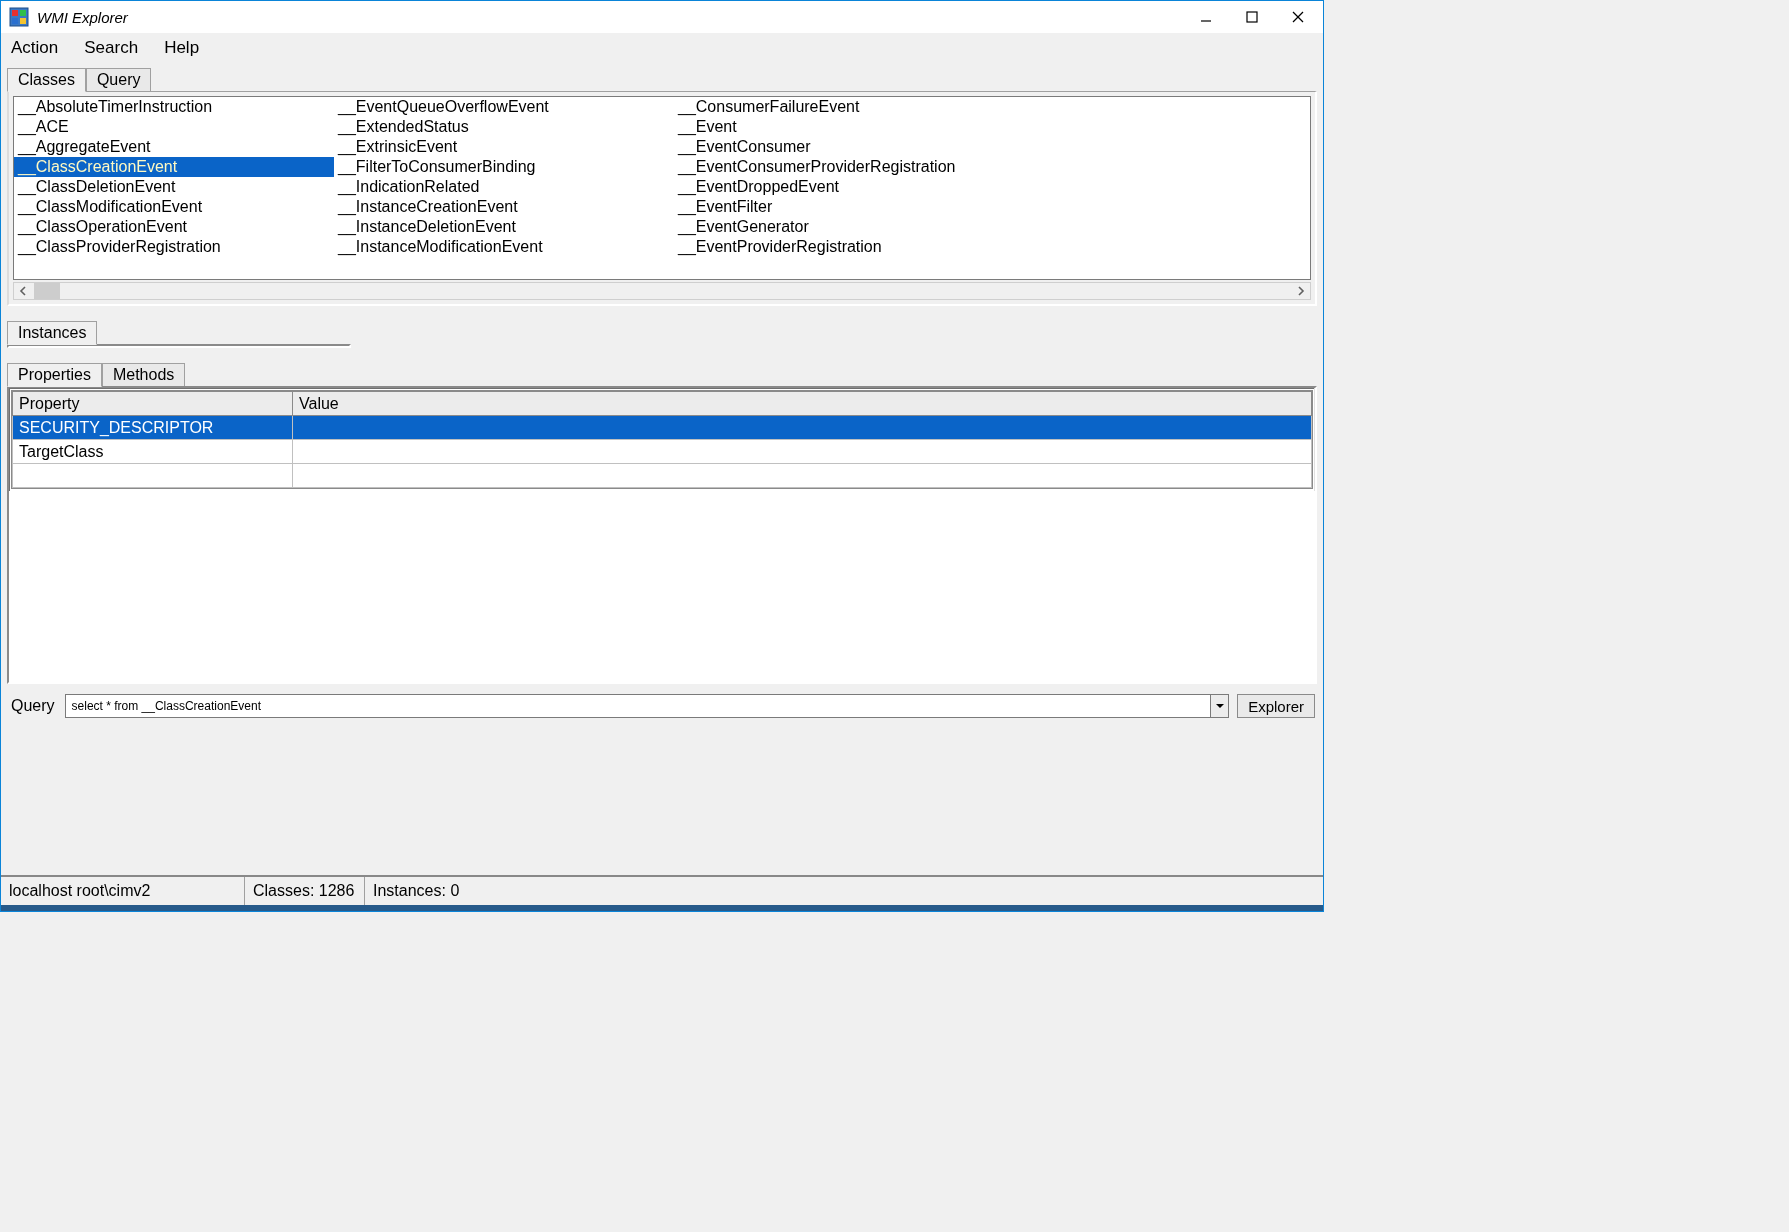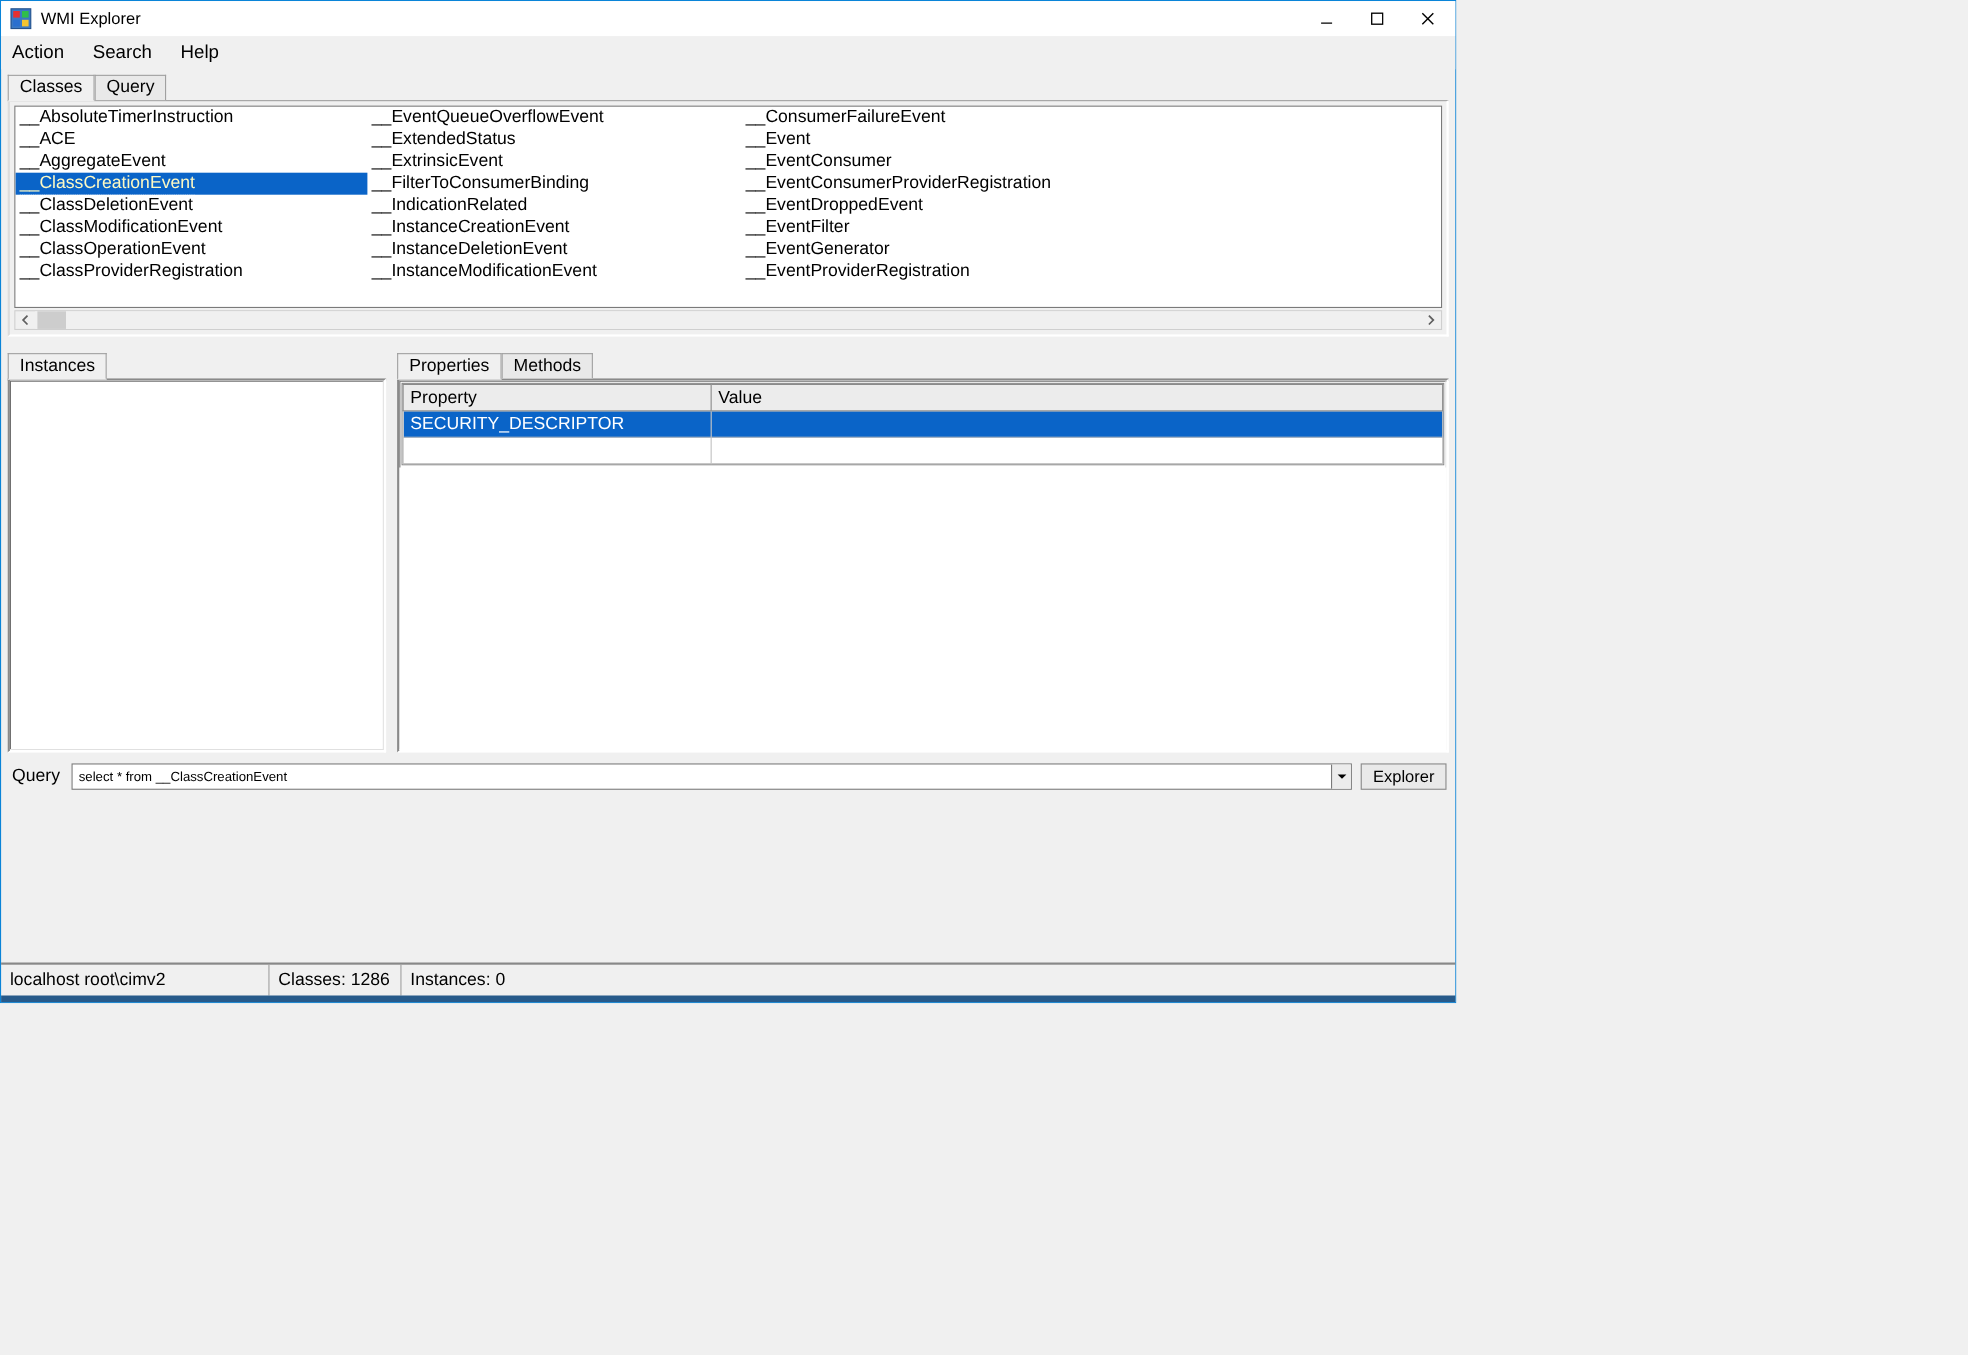--- a/index.html
+++ b/index.html
@@ -1,21 +1,21 @@
 <!DOCTYPE html>
 <html><head>
 <meta charset="utf-8">
 <style>
   * { box-sizing: border-box; margin: 0; padding: 0; }
   html, body { width: 1324px; height: 912px; font-family: Tahoma, "Segoe UI", Arial, sans-serif; font-size: 16px; background:#f0f0f0; }
   .window { width:1324px; height:912px; border:1px solid #0a84d8; background:#f0f0f0; display:flex; flex-direction:column; }
 
   .titlebar { height:32px; background:#fff; display:flex; align-items:center; padding:0 2px; }
   .titlebar .app-icon { width:20px; height:20px; margin:0 8px 0 6px; display:inline-block; }
-  .titlebar .title-text { font-size:15px; color:#000; flex:0 0 auto; }
+  .titlebar .title-text { font-size:15px; color:#000; flex:0 0 auto;font-style:italic; }
   .titlebar .spacer { flex:1; }
   .winbtn { width:46px; height:30px; display:flex; align-items:center; justify-content:center; color:#000; }
   .winbtn svg { stroke:#000; }
 
   .menubar { height:30px; background:#f0f0f0; display:flex; align-items:center; padding:4px 6px; gap:18px; font-size:17px; }
   .menubar .menu-item { padding:2px 4px; }
 
   .content { flex:1; display:flex; flex-direction:column; padding:0 6px; }
 
   .tabs-row { height:28px; display:flex; align-items:flex-end; position:relative; z-index:2; }
@@ -35,21 +35,21 @@
   .class-item { white-space:nowrap; padding:0 4px; font-size:16px; line-height:20px; color:#000; height:20px; display:flex; align-items:center; }
   .class-item .lead { letter-spacing:0px; }
   .class-item.selected { background:#0a64c8; color:#fef9c3; }
   .class-item.selected .lead { border-bottom:1px dotted #fff; }
 
   .hscroll { height:18px; background:#f0f0f0; border:1px solid #cfcfcf; display:flex; align-items:center; justify-content:space-between; margin-top:2px; }
   .hscroll .arrow { width:18px; height:16px; display:flex; align-items:center; justify-content:center; color:#606060; }
   .hscroll .track { flex:1; height:16px; background:#f0f0f0; position:relative; }
   .hscroll .thumb { position:absolute; left:2px; top:0; width:26px; height:16px; background:#cdcdcd; }
 
-  .mid-row { display:flex; flex-direction:row; gap:10px; margin-top:10px; height:368px;}
+  .mid-row { display:flex; flex-direction:column; gap:10px; margin-top:10px; height:368px;}
   .mid-col { display:flex; flex-direction:column; }
   .mid-col.left { width:344px; }
   .mid-col.right { flex:1; }
   .sub-panel-body { flex:1; border:2px solid #8a8a8a; border-right-color:#fff; border-bottom-color:#fff; background:#fff; margin-top:0; box-shadow: inset -1px -1px 0 #e0e0e0, inset 1px 1px 0 #707070; }
 
   .prop-table { width:100%; border-collapse:collapse; font-size:16px; }
   .prop-table th { background:#ececec; border:1px solid #8a8a8a; text-align:left; font-weight:normal; padding:2px 6px; height:24px; }
   .prop-table td { border-left:1px solid #c0c0c0; border-right:1px solid #c0c0c0; border-bottom:1px solid #c0c0c0; padding:2px 6px; height:24px; }
   .prop-table tr.selected td { background:#0a64c8; color:#fff; }
   .prop-table th:first-child { width:280px; }
@@ -241,20 +241,24 @@
                   <th>Property</th>
                   <th>Value</th>
                 </tr>
               </thead>
               <tbody id="prop-tbody">
                   <tr class="selected">
                     <td>SECURITY_DESCRIPTOR</td>
                     <td></td>
                   </tr>
                   <tr>
+                    <td>TargetClass</td>
+                    <td></td>
+                  </tr>
+                  <tr>
                     <td></td>
                     <td></td>
                   </tr>
                 </tbody>
             </table>
           </div>
           <div class="prop-lower-white"></div>
         </div>
       </div>
 

